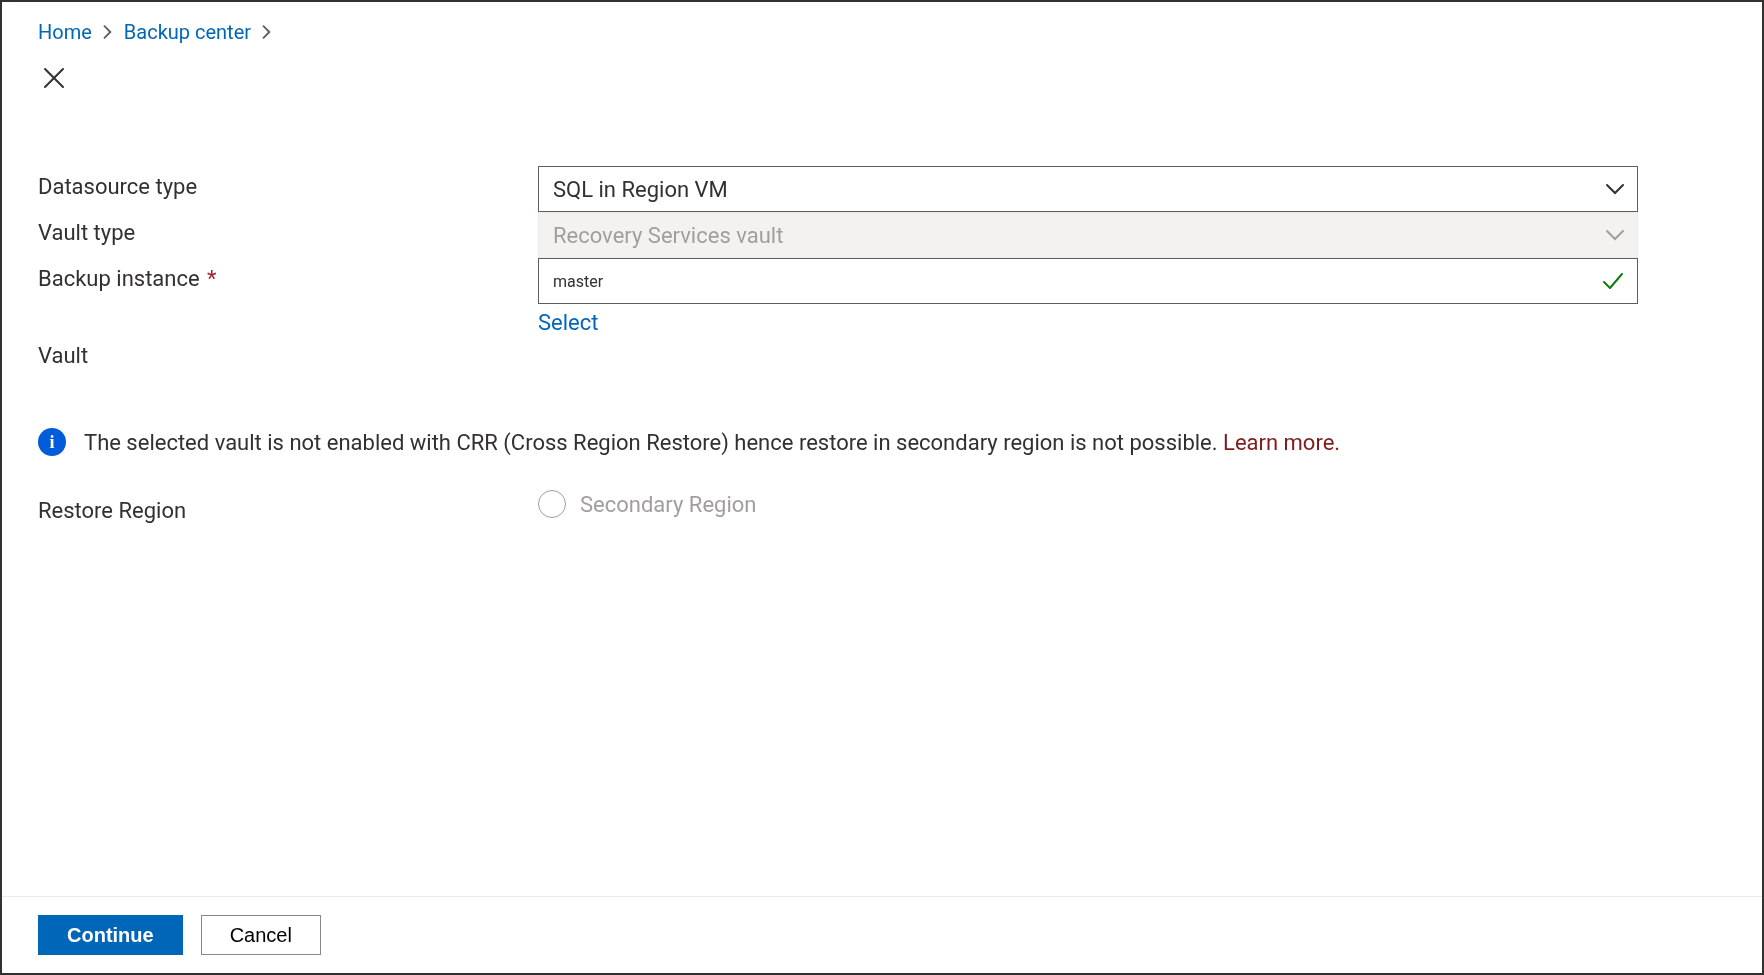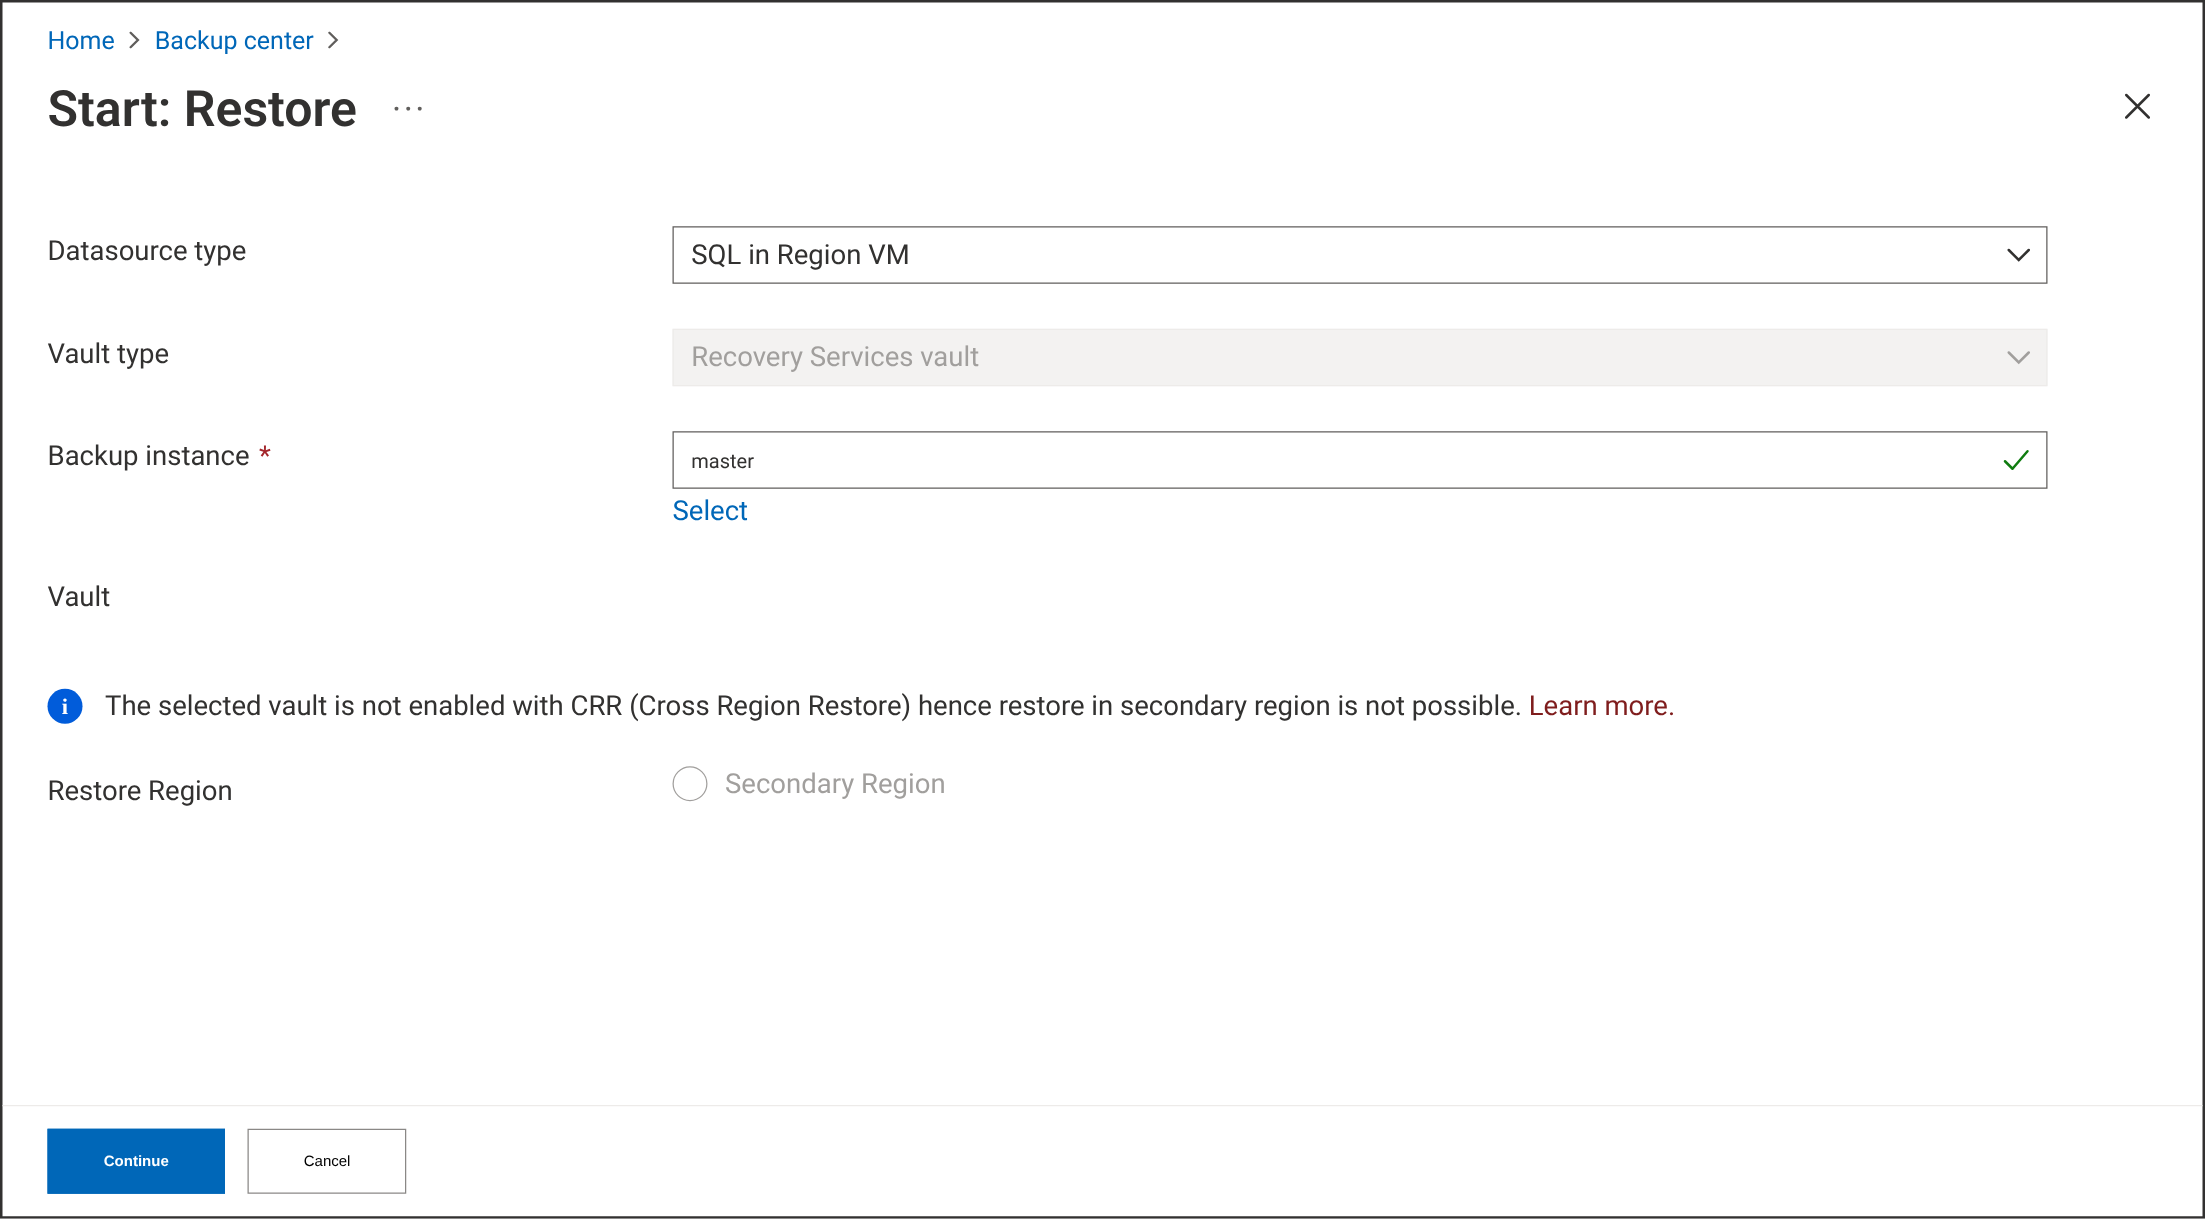--- a/index.html
+++ b/index.html
@@ -72,21 +72,20 @@
     cursor: pointer;
     color: #323130;
     display:flex; align-items:center; justify-content:center;
   }
   .close-btn svg { width: 24px; height: 24px; }
 
   
   .form-row {
     display: flex;
     align-items: flex-start;
-    margin-bottom: 36px;
   }
   .form-label-col {
     flex: 0 0 500px;
     padding-top: 8px;
     font-size: 22px;
     color: #323130;
   }
   .form-control-col {
     flex: 0 0 1100px;
   }
@@ -203,23 +202,23 @@
   }
 
   
   .footer {
     border-top: 1px solid #edebe9;
     padding: 18px 36px;
     display: flex;
     gap: 18px;
   }
   .btn {
-    height: 52px;
-    padding: 0 44px;
-    font-size: 12px;
+    height: 40px;
+    padding: 0 28px;
+    font-size: 20px;
     border: 1px solid #8a8886;
     background: #fff;
     cursor: pointer;
     display:flex; align-items:center; justify-content:center;
   }
   .btn-primary {
     background: #0067b8;
     border-color: #0067b8;
     color: #fff;
     font-weight: 600;
@@ -240,24 +239,20 @@
       </span>
       <a>Backup center</a>
       <span class="crumb-sep">
         <svg width="12" height="14" viewBox="0 0 8 12">
             <path d="M1 1 L6 6 L1 11" stroke="#605e5c" stroke-width="1.6" fill="none" stroke-linecap="round"></path>
           </svg>
       </span>
     </div>
 
     <div class="title-row">
-      <div class="title-left">
-        <h1 class="page-title">Start: Restore</h1>
-        <span class="title-overflow">···</span>
-      </div>
       <div class="close-btn">
         <span>
           <svg viewBox="0 0 24 24">
               <path d="M3 3 L21 21 M21 3 L3 21" stroke="#323130" stroke-width="2" stroke-linecap="round"></path>
             </svg>
         </span>
       </div>
     </div>
 
     <div class="form-row">

